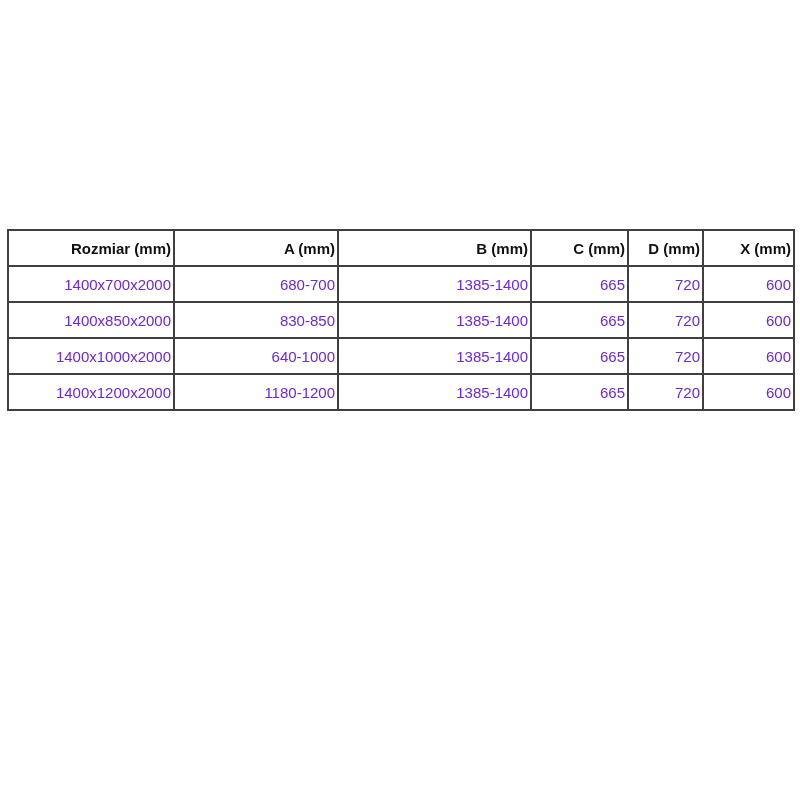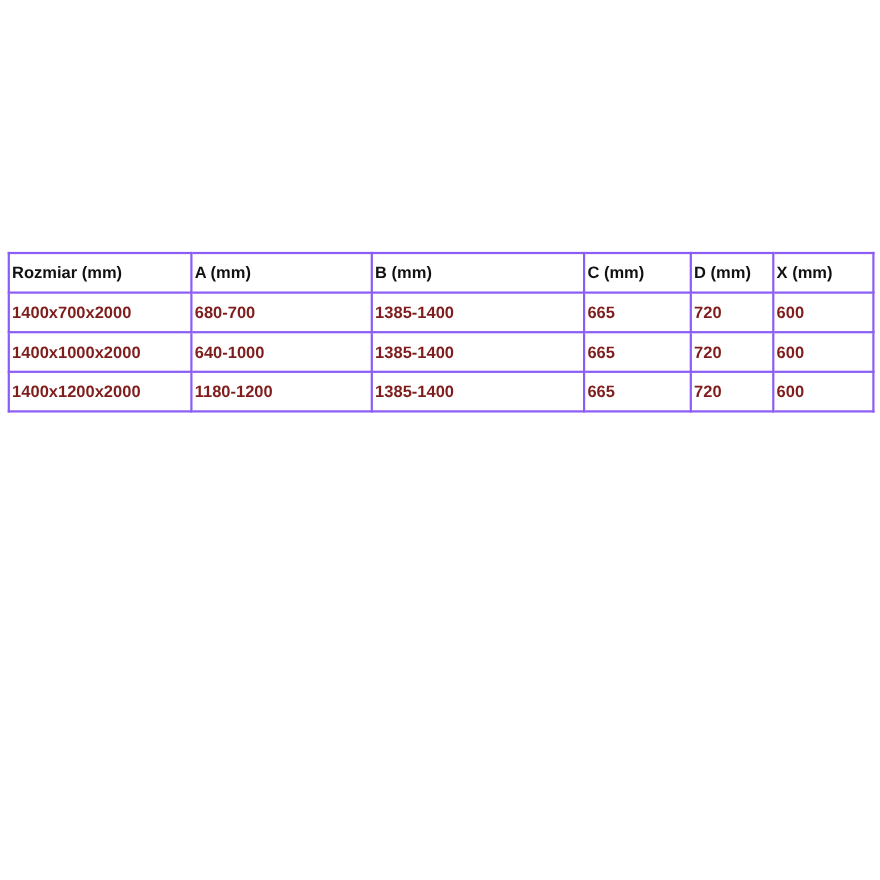--- a/index.html
+++ b/index.html
@@ -21,36 +21,36 @@
     position: absolute;
     left: 7px;
     top: 229px;
     width: 786px;
     border-collapse: collapse;
     table-layout: fixed;
     background: #ffffff;
   }
   .size-table th,
   .size-table td {
-    border: 2px solid #8b5cf6;
+    border: 2px solid #404040;
     height: 34px;
-    text-align: left;
+    text-align: right;
     vertical-align: middle;
     font-size: 15px;
     padding: 0 2px;
     overflow: hidden;
     white-space: nowrap;
   }
   .size-table th {
     font-weight: bold;
     color: #111111;
   }
   .size-table td {
-    font-weight: bold;
-    color: #7f1d1d;
+    font-weight: normal;
+    color: #6d28d9;
   }
   col.c-rozmiar { width: 166px; }
   col.c-a { width: 164px; }
   col.c-b { width: 193px; }
   col.c-c { width: 97px; }
   col.c-d { width: 75px; }
   col.c-x { width: 91px; }
 </style>
 </head>
 <body>
@@ -78,20 +78,28 @@
     <tbody id="table-body">
         <tr>
           <td>1400x700x2000</td>
           <td>680-700</td>
           <td>1385-1400</td>
           <td>665</td>
           <td>720</td>
           <td>600</td>
         </tr>
         <tr>
+          <td>1400x850x2000</td>
+          <td>830-850</td>
+          <td>1385-1400</td>
+          <td>665</td>
+          <td>720</td>
+          <td>600</td>
+        </tr>
+        <tr>
           <td>1400x1000x2000</td>
           <td>640-1000</td>
           <td>1385-1400</td>
           <td>665</td>
           <td>720</td>
           <td>600</td>
         </tr>
         <tr>
           <td>1400x1200x2000</td>
           <td>1180-1200</td>

